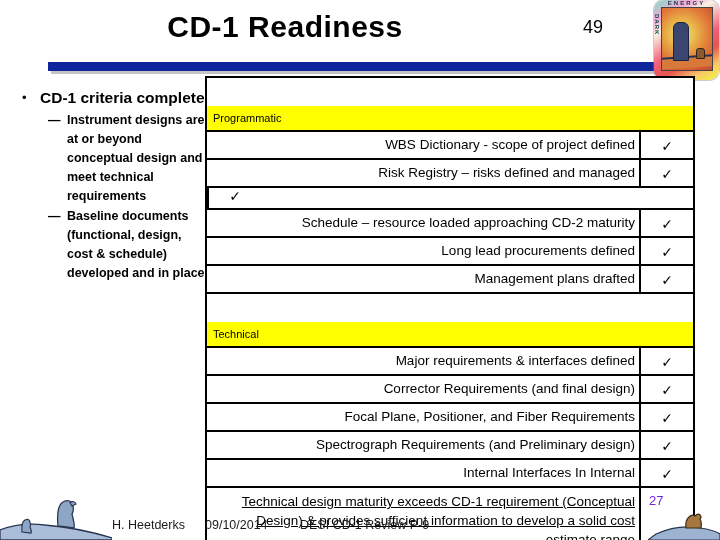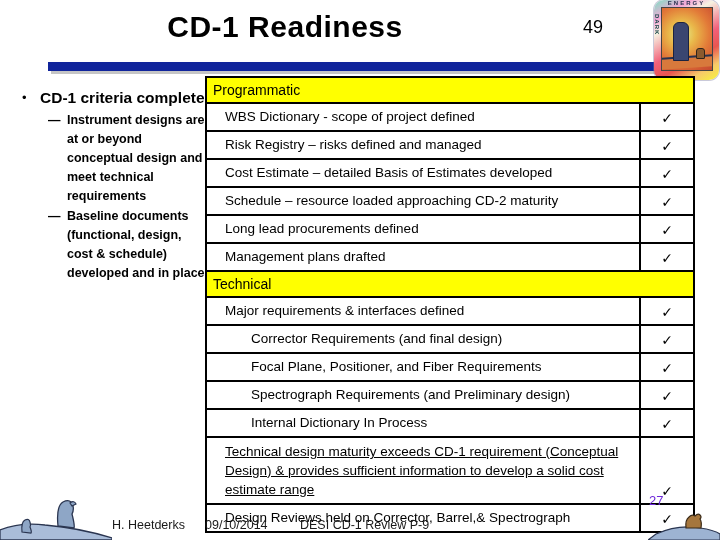--- a/index.html
+++ b/index.html
@@ -73,24 +73,25 @@
   .sub-bullet .stext{font-size:12.5px;font-weight:bold;line-height:19px;}
 
   
   .rtable{
     position:absolute;left:205px;top:76px;width:490px;
     border:2px solid #000;background:#fff;
     box-sizing:border-box;
   }
   .tsection{
     background:var(--accent-yellow);
-    font-size:14px;line-height:16px;padding:4px 4px 4px 6px;
+    font-size:11px;line-height:16px;padding:4px 4px 4px 6px;
     border-bottom:2px solid #000;
-  }
-  .trow{display:flex;border-bottom:2px solid #000;}
+    margin-top:28px;
+  }
+  .trow{display:flex;border-bottom:2px solid #000;text-align:right;}
   .trow:last-child{border-bottom:none;}
   .tcell{
     flex:1 1 auto;font-size:13.5px;line-height:18px;
     padding:4px 4px 4px 18px;box-sizing:border-box;
   }
   .tcell.ind2{padding-left:44px;}
   .trow.tall .tcell{line-height:19px;text-decoration:underline;}
   .tcheck{
     flex:0 0 54px;border-left:2px solid #000;
     display:flex;align-items:flex-end;justify-content:center;
@@ -148,21 +149,20 @@
       <div class="tsection">Programmatic</div>
       <div class="trow">
         <div class="tcell">WBS Dictionary -  scope of project defined</div>
         <div class="tcheck">✓</div>
       </div>
       <div class="trow">
         <div class="tcell">Risk Registry – risks defined and managed</div>
         <div class="tcheck">✓</div>
       </div>
       <div class="trow">
-        <div class="tcell">Cost Estimate – detailed Basis of Estimates developed</div>
         <div class="tcheck">✓</div>
       </div>
       <div class="trow">
         <div class="tcell">Schedule – resource loaded approaching CD-2 maturity</div>
         <div class="tcheck">✓</div>
       </div>
       <div class="trow">
         <div class="tcell">Long lead procurements defined</div>
         <div class="tcheck">✓</div>
       </div>
@@ -181,21 +181,21 @@
       </div>
       <div class="trow">
         <div class="tcell ind2">Focal Plane, Positioner, and Fiber Requirements</div>
         <div class="tcheck">✓</div>
       </div>
       <div class="trow">
         <div class="tcell ind2">Spectrograph Requirements  (and Preliminary design)</div>
         <div class="tcheck">✓</div>
       </div>
       <div class="trow">
-        <div class="tcell ind2">Internal Dictionary In Process</div>
+        <div class="tcell ind2">Internal Interfaces In Internal</div>
         <div class="tcheck">✓</div>
       </div>
       <div class="trow tall">
         <div class="tcell">Technical design maturity exceeds CD-1 requirement (Conceptual Design) &amp; provides sufficient information to develop a solid cost estimate range</div>
         <div class="tcheck">✓</div>
       </div>
       <div class="trow">
         <div class="tcell">Design Reviews held on Corrector, Barrel,&amp; Spectrograph</div>
         <div class="tcheck">✓</div>
       </div>

